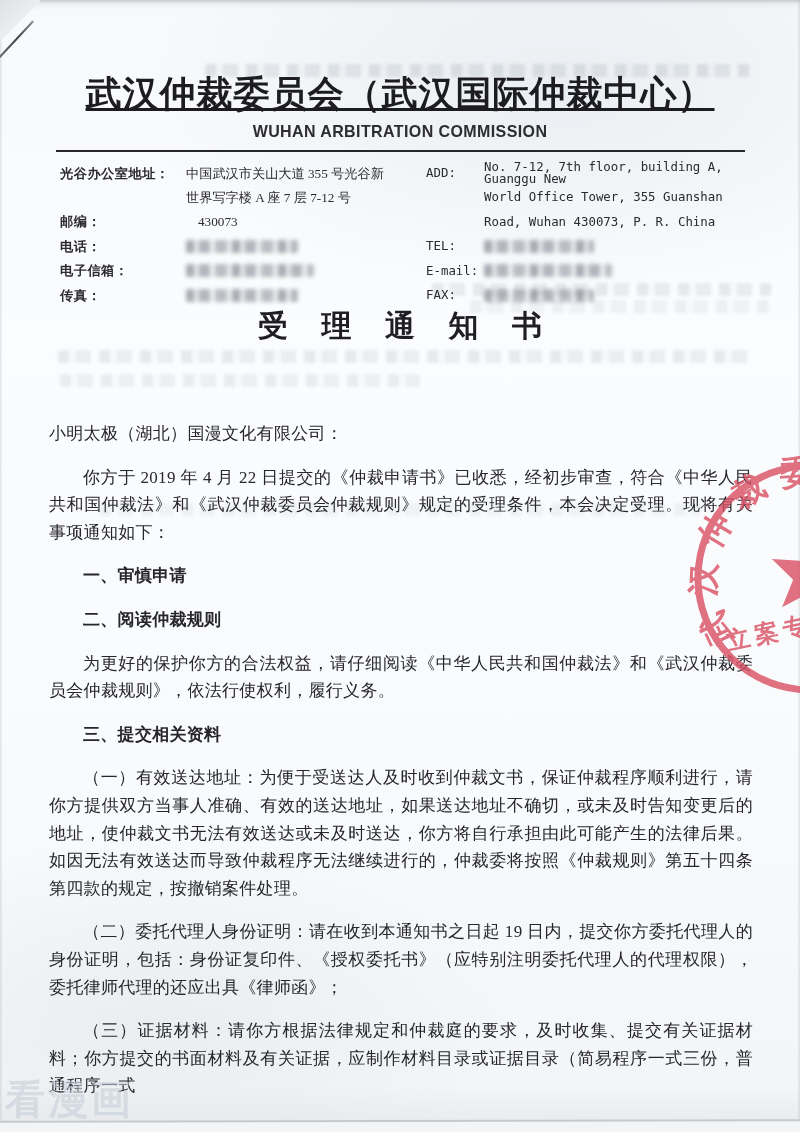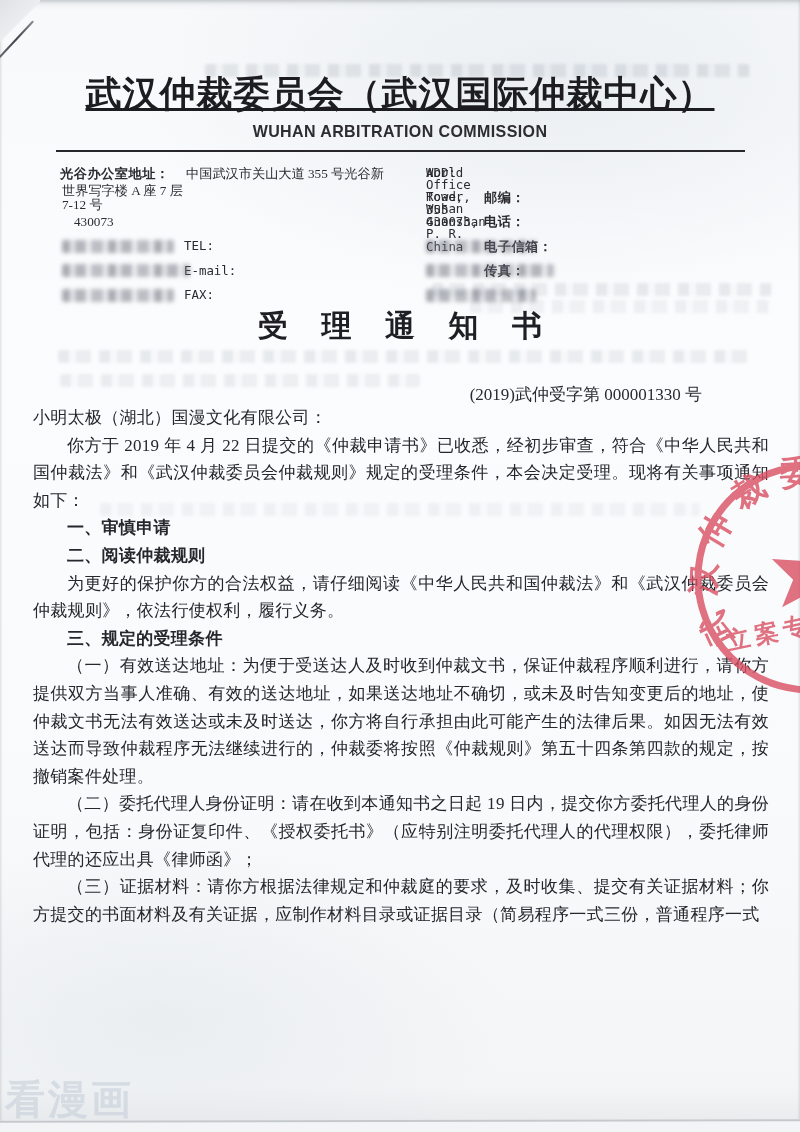--- a/index.html
+++ b/index.html
@@ -47,21 +47,21 @@
       rgba(105,110,122,.65) 13px 24px, rgba(200,203,210,.3) 24px 29px,
       rgba(110,115,127,.6) 29px 41px, rgba(180,184,192,.3) 41px 46px);}
   .w1{width:112px}.w2{width:128px}.w3{width:110px}
   
   .doc-title{position:absolute;top:306px;left:0;right:0;text-align:center;
     font-size:30px;font-weight:700;letter-spacing:13px;text-indent:13px;color:#1e1e24;}
   .case-no{position:absolute;top:383px;right:98px;font-size:17px;color:#2a2a30;}
   
   .body-text{position:absolute;top:404px;left:33px;width:736px;
     font-size:17px;line-height:27.6px;text-align:justify;color:#26262c;letter-spacing:.3px;}
-  .body-text p{margin:0;}
+  .body-text p{margin:16px;}
   .b-para{text-indent:2em;}
   .b-head{text-indent:2em;font-weight:700;}
   .addressee{text-indent:0;}
   
   .seal{position:absolute;left:680px;top:448px;width:260px;height:260px;
     opacity:.8;transform:rotate(6deg);}
   
   .bleed{position:absolute;height:13px;border-radius:3px;filter:blur(1.6px);
     background:repeating-linear-gradient(90deg,
       rgba(128,138,155,.20) 0 11px, rgba(128,138,155,.04) 11px 18px,
@@ -94,20 +94,21 @@
   <div class="bleed bl6"></div>
 
   <div class="org-cn">武汉仲裁委员会（武汉国际仲裁中心）</div>
   <div class="org-en">WUHAN ARBITRATION COMMISSION</div>
   <div class="rule"></div>
 
   <div class="contact">
       <div class="c-cell c-lab">光谷办公室地址：</div>
       <div class="c-cell c-val">中国武汉市关山大道 355 号光谷新</div>
       <div class="c-cell c-lab-en">ADD:</div>
+      <div class="c-cell c-val-en">No. 7-12, 7th floor, building A, Guanggu New</div>
       <div class="c-cell c-lab"></div>
       <div class="c-cell c-val">世界写字楼 A 座 7 层 7-12 号</div>
       <div class="c-cell c-lab-en"></div>
       <div class="c-cell c-val-en">World Office Tower, 355 Guanshan</div>
       <div class="c-cell c-lab">邮编：</div>
       <div class="c-cell c-val num">430073</div>
       <div class="c-cell c-lab-en"></div>
       <div class="c-cell c-val-en">Road, Wuhan 430073, P. R. China</div>
       <div class="c-cell c-lab">电话：</div>
       <div class="c-cell c-val">
@@ -129,29 +130,28 @@
       <div class="c-cell c-val">
         <div class="redact w1"></div>
       </div>
       <div class="c-cell c-lab-en">FAX:</div>
       <div class="c-cell c-val-en">
         <div class="redact w3"></div>
       </div>
     </div>
 
   <div class="doc-title">受 理 通 知 书</div>
-  <div class="case-no">(2019)武仲受字第 000001330 号</div>
 
   <div class="body-text">
       <p class="b-para addressee">小明太极（湖北）国漫文化有限公司：</p>
       <p class="b-para">你方于 2019 年 4 月 22 日提交的《仲裁申请书》已收悉，经初步审查，符合《中华人民共和国仲裁法》和《武汉仲裁委员会仲裁规则》规定的受理条件，本会决定受理。现将有关事项通知如下：</p>
       <p class="b-head">一、审慎申请</p>
       <p class="b-head">二、阅读仲裁规则</p>
       <p class="b-para">为更好的保护你方的合法权益，请仔细阅读《中华人民共和国仲裁法》和《武汉仲裁委员会仲裁规则》，依法行使权利，履行义务。</p>
-      <p class="b-head">三、规定的受理条件</p>
+      <p class="b-head">三、提交相关资料</p>
       <p class="b-para">（一）有效送达地址：为便于受送达人及时收到仲裁文书，保证仲裁程序顺利进行，请你方提供双方当事人准确、有效的送达地址，如果送达地址不确切，或未及时告知变更后的地址，使仲裁文书无法有效送达或未及时送达，你方将自行承担由此可能产生的法律后果。如因无法有效送达而导致仲裁程序无法继续进行的，仲裁委将按照《仲裁规则》第五十四条第四款的规定，按撤销案件处理。</p>
       <p class="b-para">（二）委托代理人身份证明：请在收到本通知书之日起 19 日内，提交你方委托代理人的身份证明，包括：身份证复印件、《授权委托书》（应特别注明委托代理人的代理权限），委托律师代理的还应出具《律师函》；</p>
       <p class="b-para">（三）证据材料：请你方根据法律规定和仲裁庭的要求，及时收集、提交有关证据材料；你方提交的书面材料及有关证据，应制作材料目录或证据目录（简易程序一式三份，普通程序一式</p>
     </div>
 
   <svg class="seal" viewBox="0 0 260 260" aria-hidden="true">
     <defs>
       <path id="sealArc" d="M 62.8 197.2 A 95 95 0 1 1 197.2 197.2" fill="none"></path>
     </defs>
     <circle cx="130" cy="130" r="112" fill="none" stroke="#d94f63" stroke-width="7"></circle>

